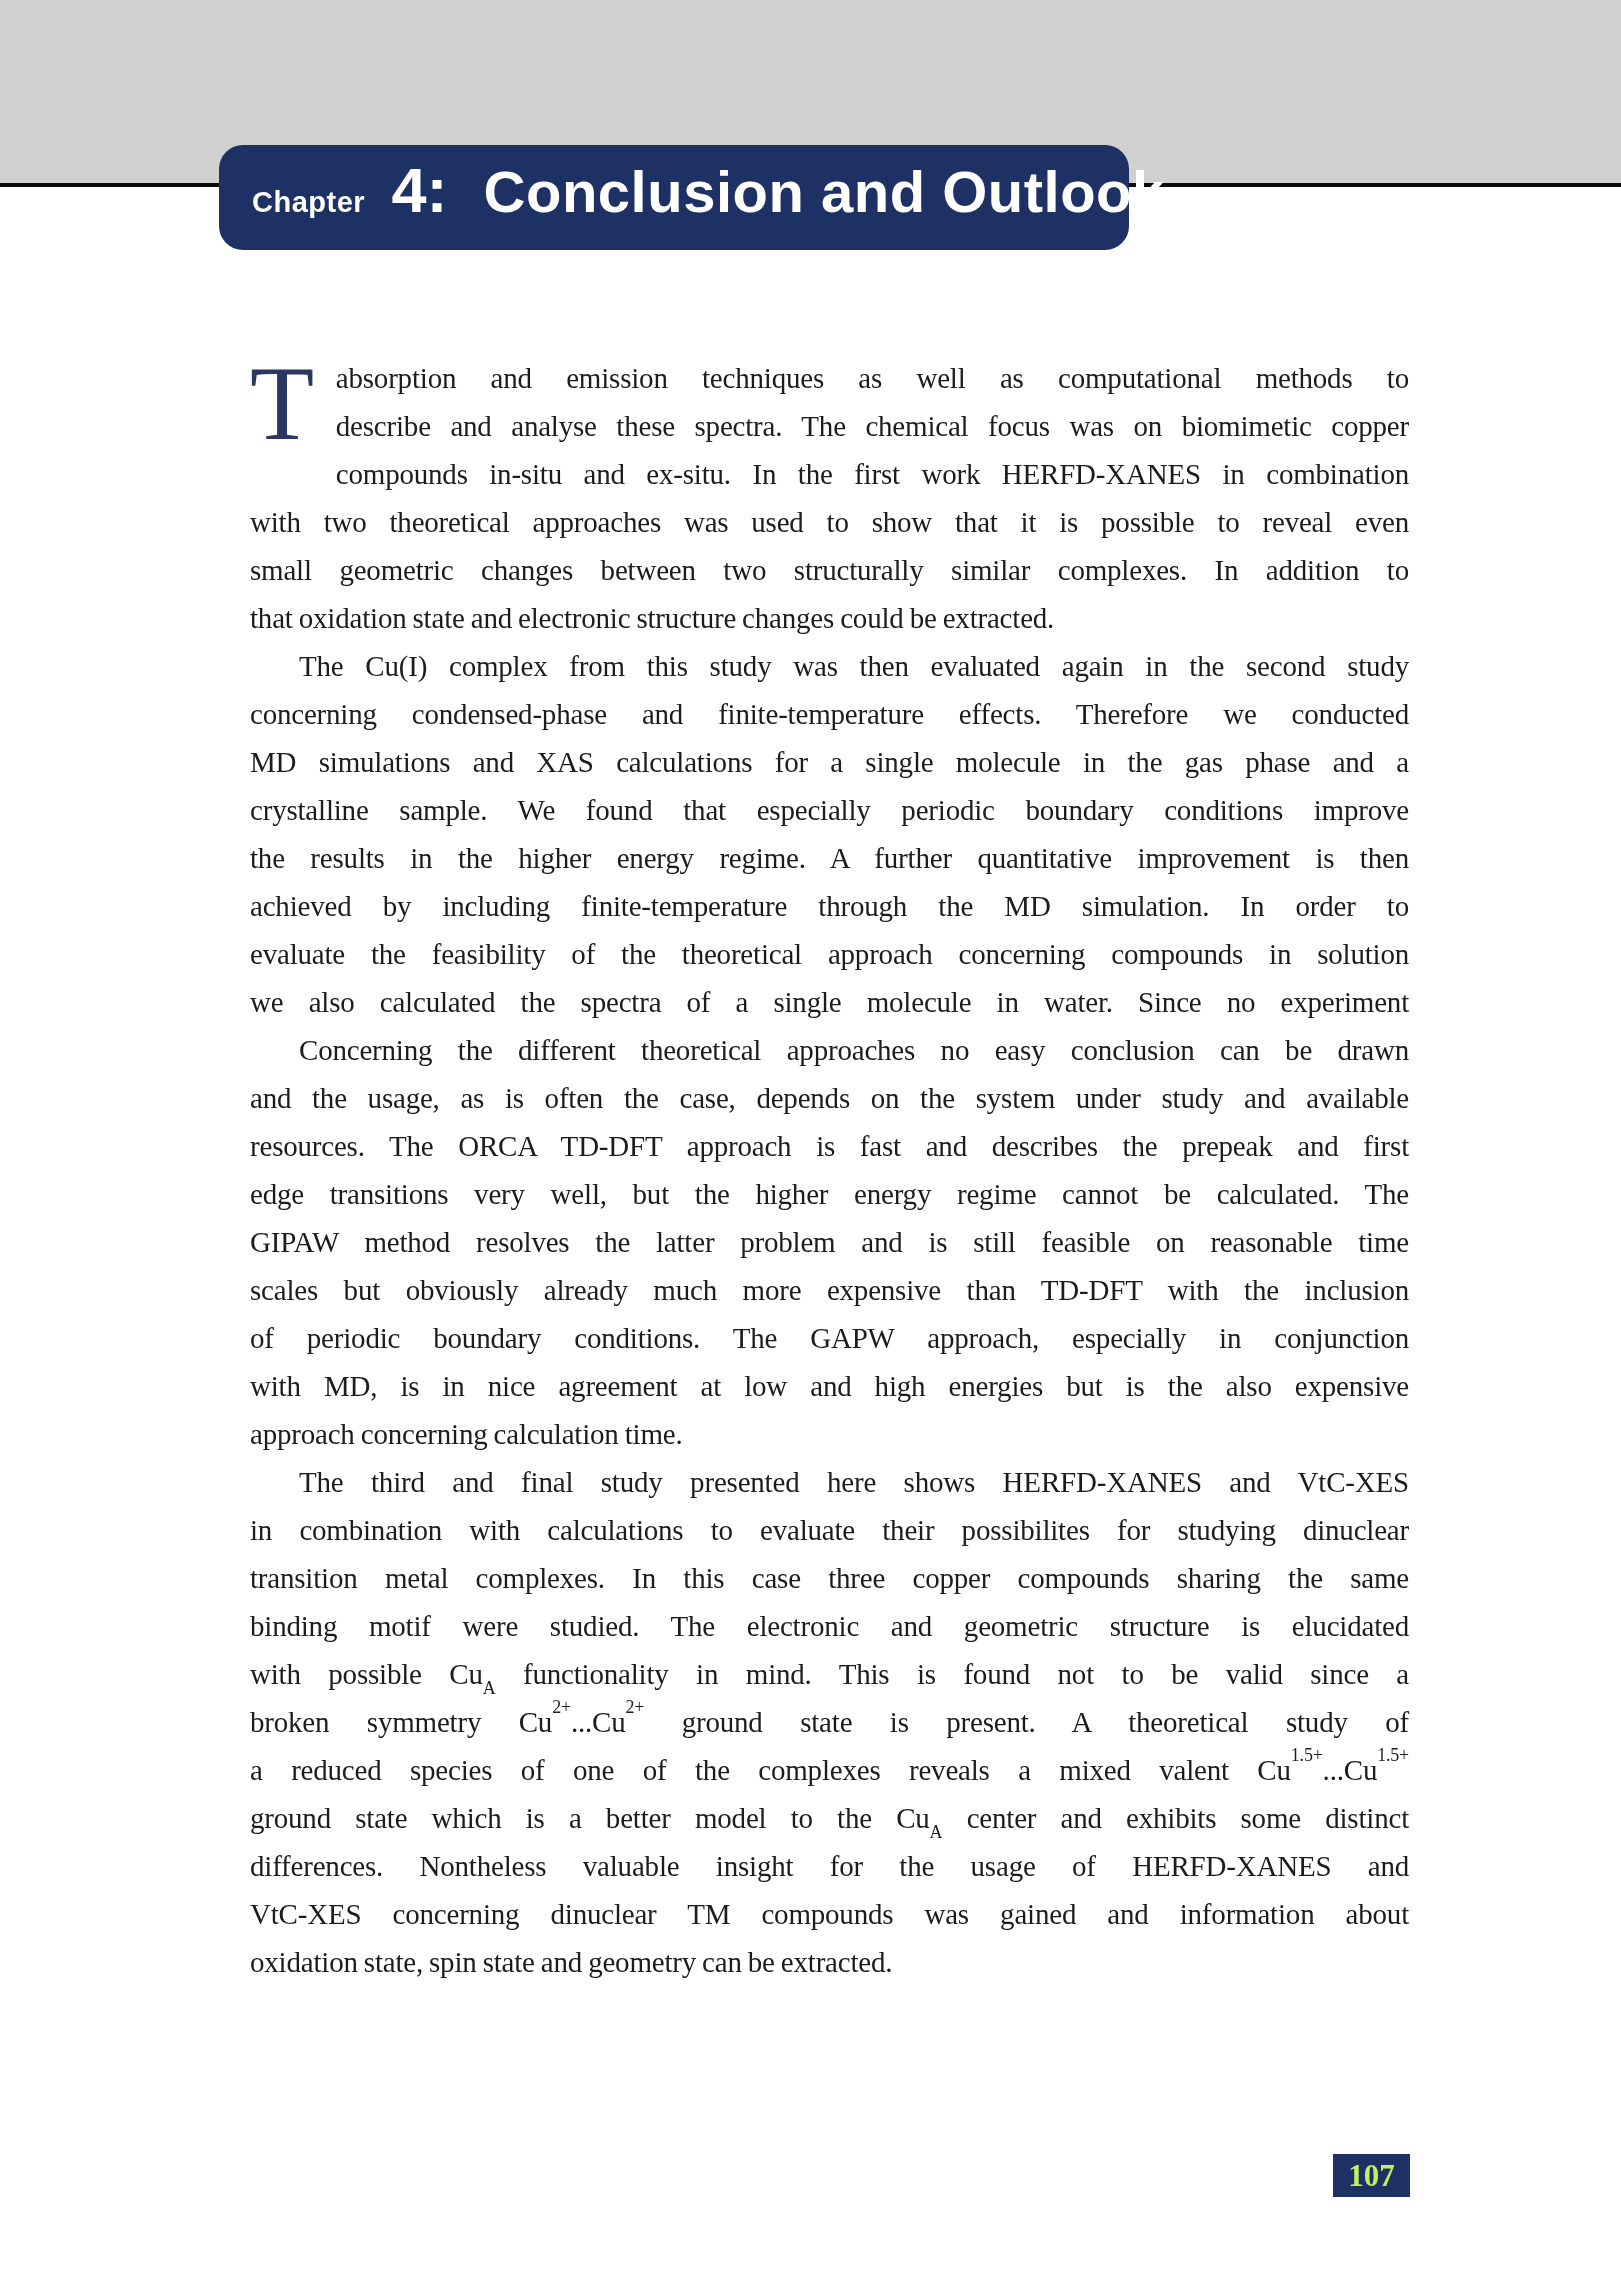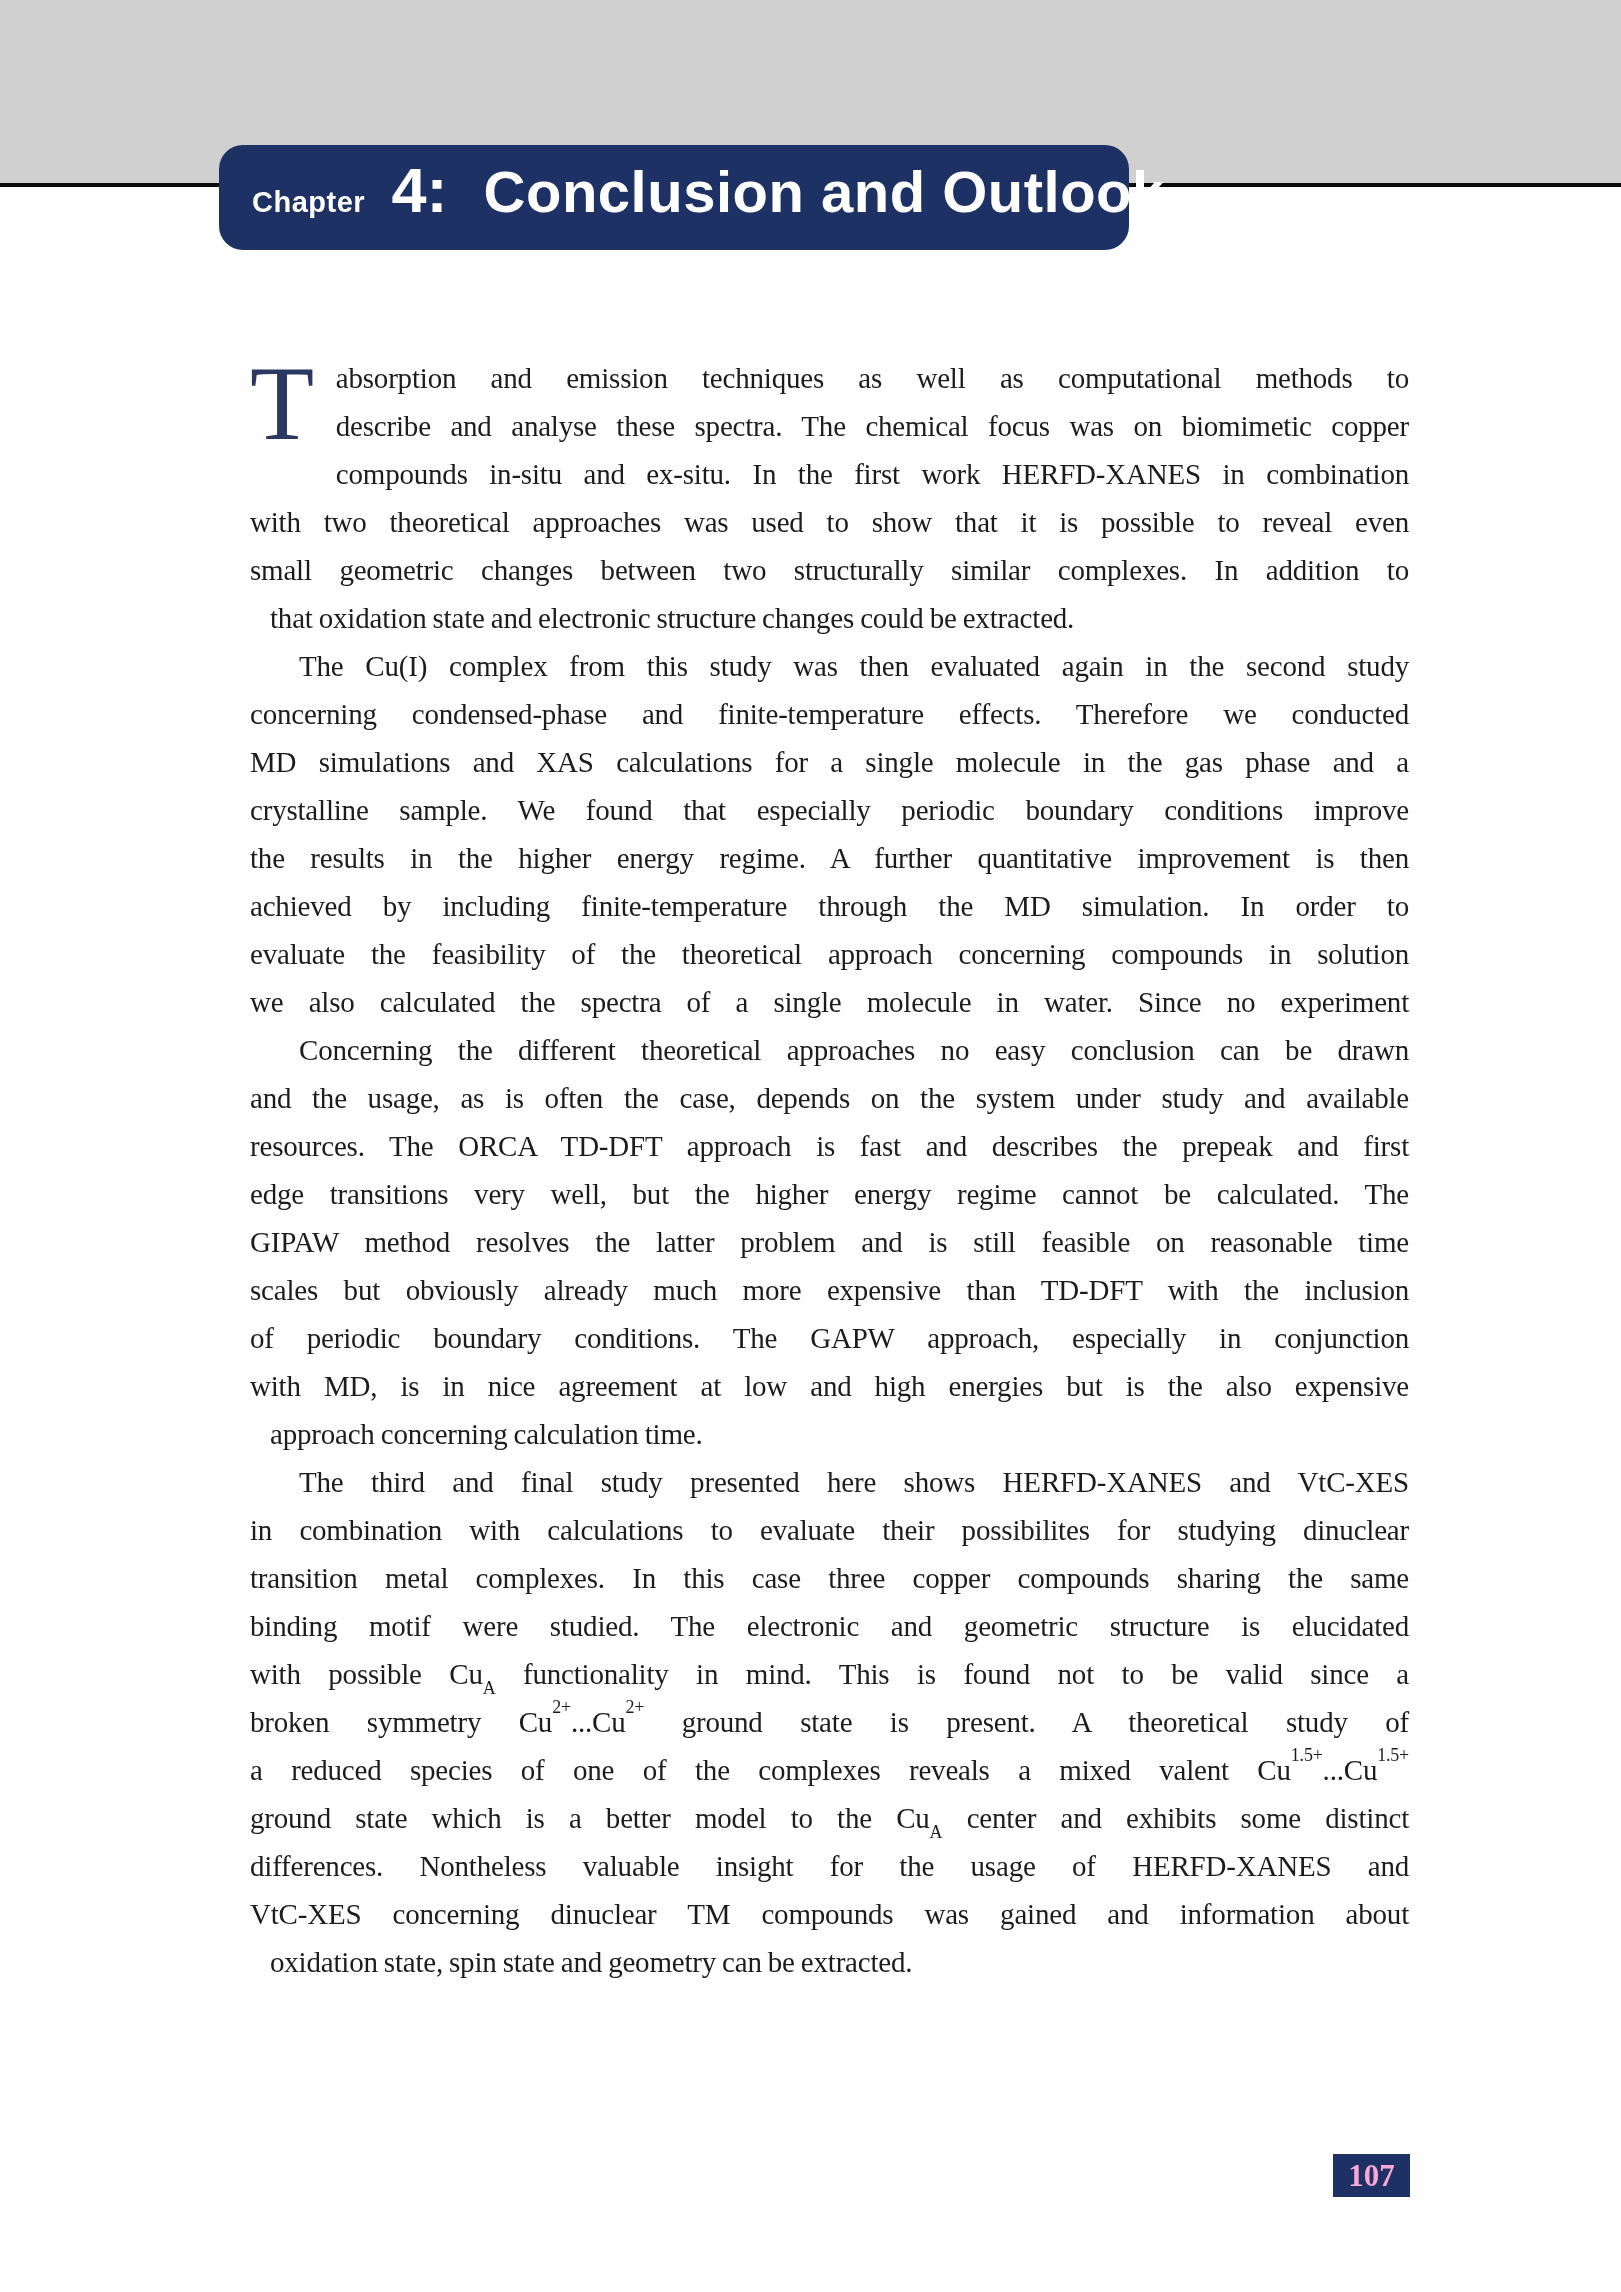--- a/index.html
+++ b/index.html
@@ -33,35 +33,35 @@
   .body-text{
     position:absolute;left:250px;top:354px;width:1159px;
     font-size:29px;line-height:48px;color:#1c1c1c;
     letter-spacing:-0.2px;word-spacing:-1px;
   }
   .paragraph{margin:0;}
   .line{
     text-align:justify;
     text-align-last:justify;
   }
-  .line.end{text-align-last:left;margin-left:20px;}
+  .line.end{text-align-last:left;}
   .line.indent{text-indent:49px;}
   .dropcap{
     float:left;width:76px;height:95px;margin:2px 9.8px 0 0;
     font-size:105px;line-height:95px;color:#2b3862;
     font-family:"Liberation Serif", serif;
   }
   sup,sub{font-size:62%;line-height:0;position:relative;}
   sup{top:-0.45em;}
   sub{top:0.18em;}
 
   
   .page-badge{
     position:absolute;left:1333px;top:2154px;width:77px;height:43px;
-    background:#1e3165;color:#f9a8d4;
+    background:#1e3165;color:#bef264;
     display:flex;align-items:center;justify-content:center;
     font-size:31px;font-weight:bold;font-family:"Liberation Serif", serif;
   }
 </style>
 </head>
 <body>
 
 <div class="gray-band"></div>
 <div class="header-rule"></div>
 <div class="chapter-banner">

